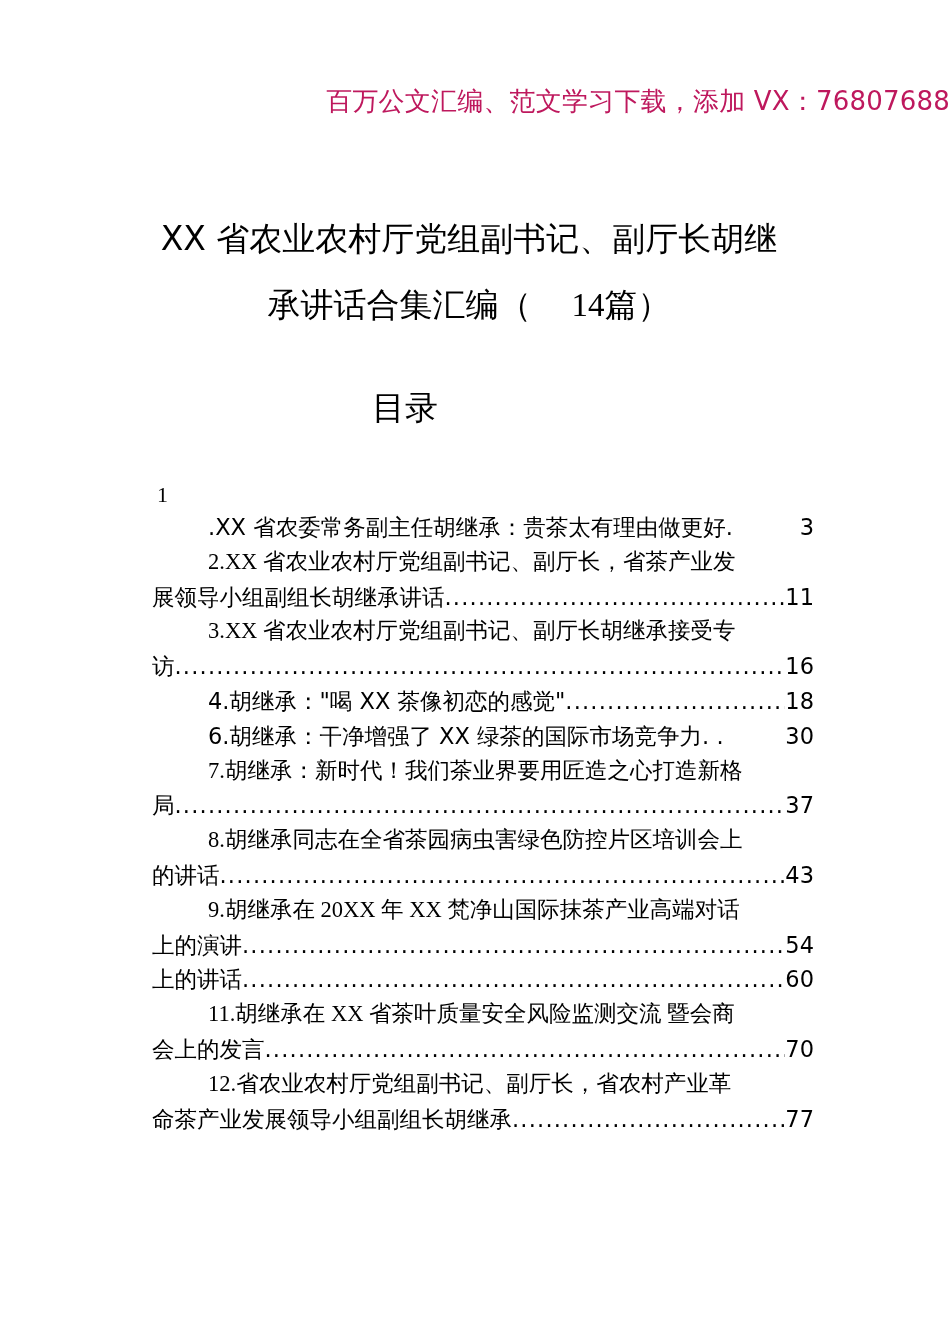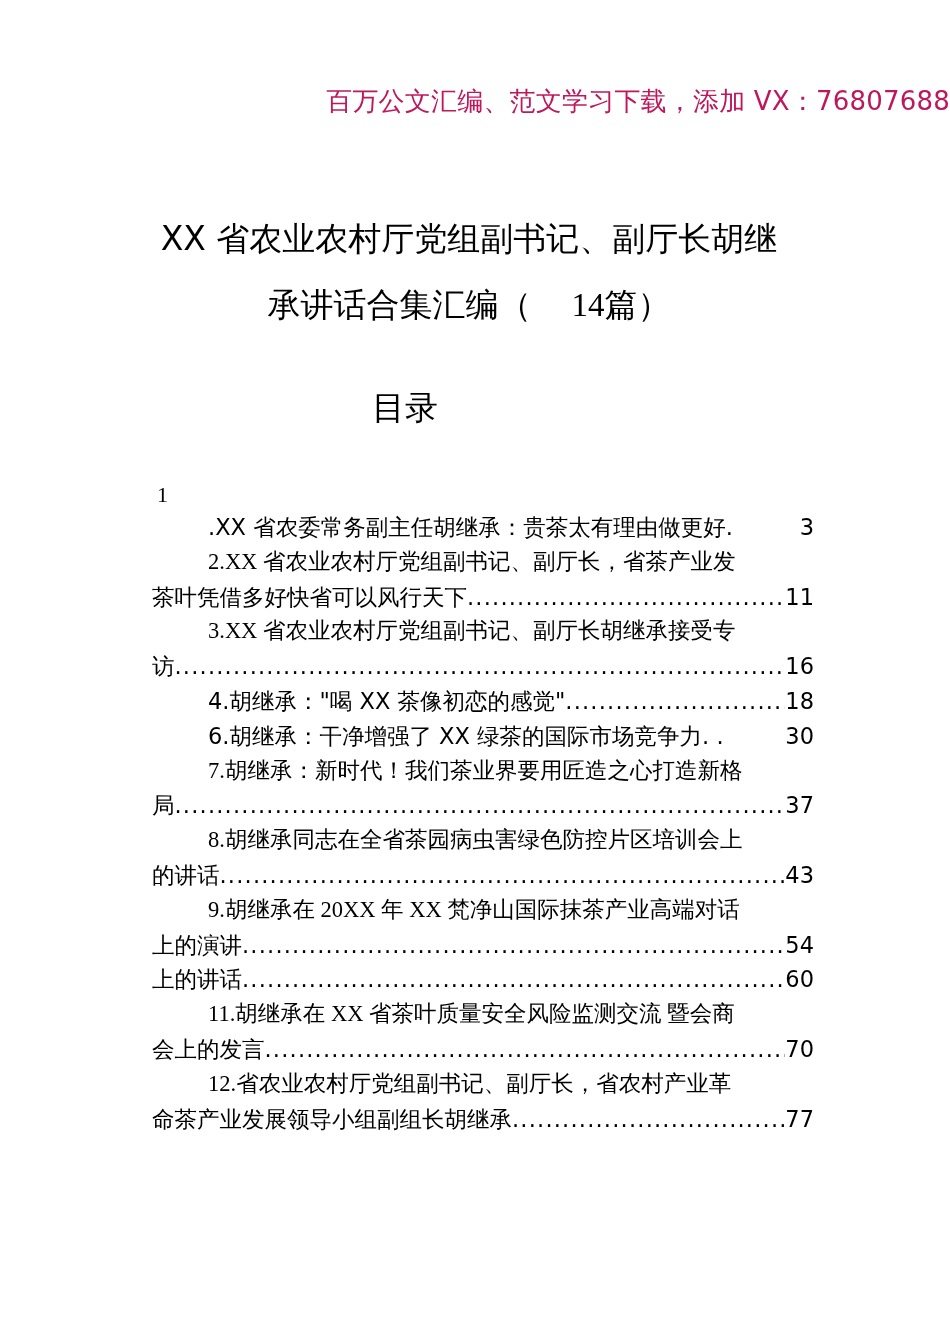--- a/index.html
+++ b/index.html
@@ -40,21 +40,21 @@
         <span class="text">.XX 省农委常务副主任胡继承：贵茶太有理由做更好.</span>
         <span class="dots nodots"></span>
         <span class="page">3</span>
       </div>
     </div>
     <div class="entry">
       <div class="line indent full">
         <span class="text">2.XX 省农业农村厅党组副书记、副厅长，省茶产业发</span>
       </div>
       <div class="line">
-        <span class="text">茶叶凭借多好快省可以风行天下</span>
+        <span class="text">展领导小组副组长胡继承讲话</span>
         <span class="dots"></span>
         <span class="page">11</span>
       </div>
     </div>
     <div class="entry">
       <div class="line indent full">
         <span class="text">3.XX 省农业农村厅党组副书记、副厅长胡继承接受专</span>
       </div>
       <div class="line">
         <span class="text">访</span>

